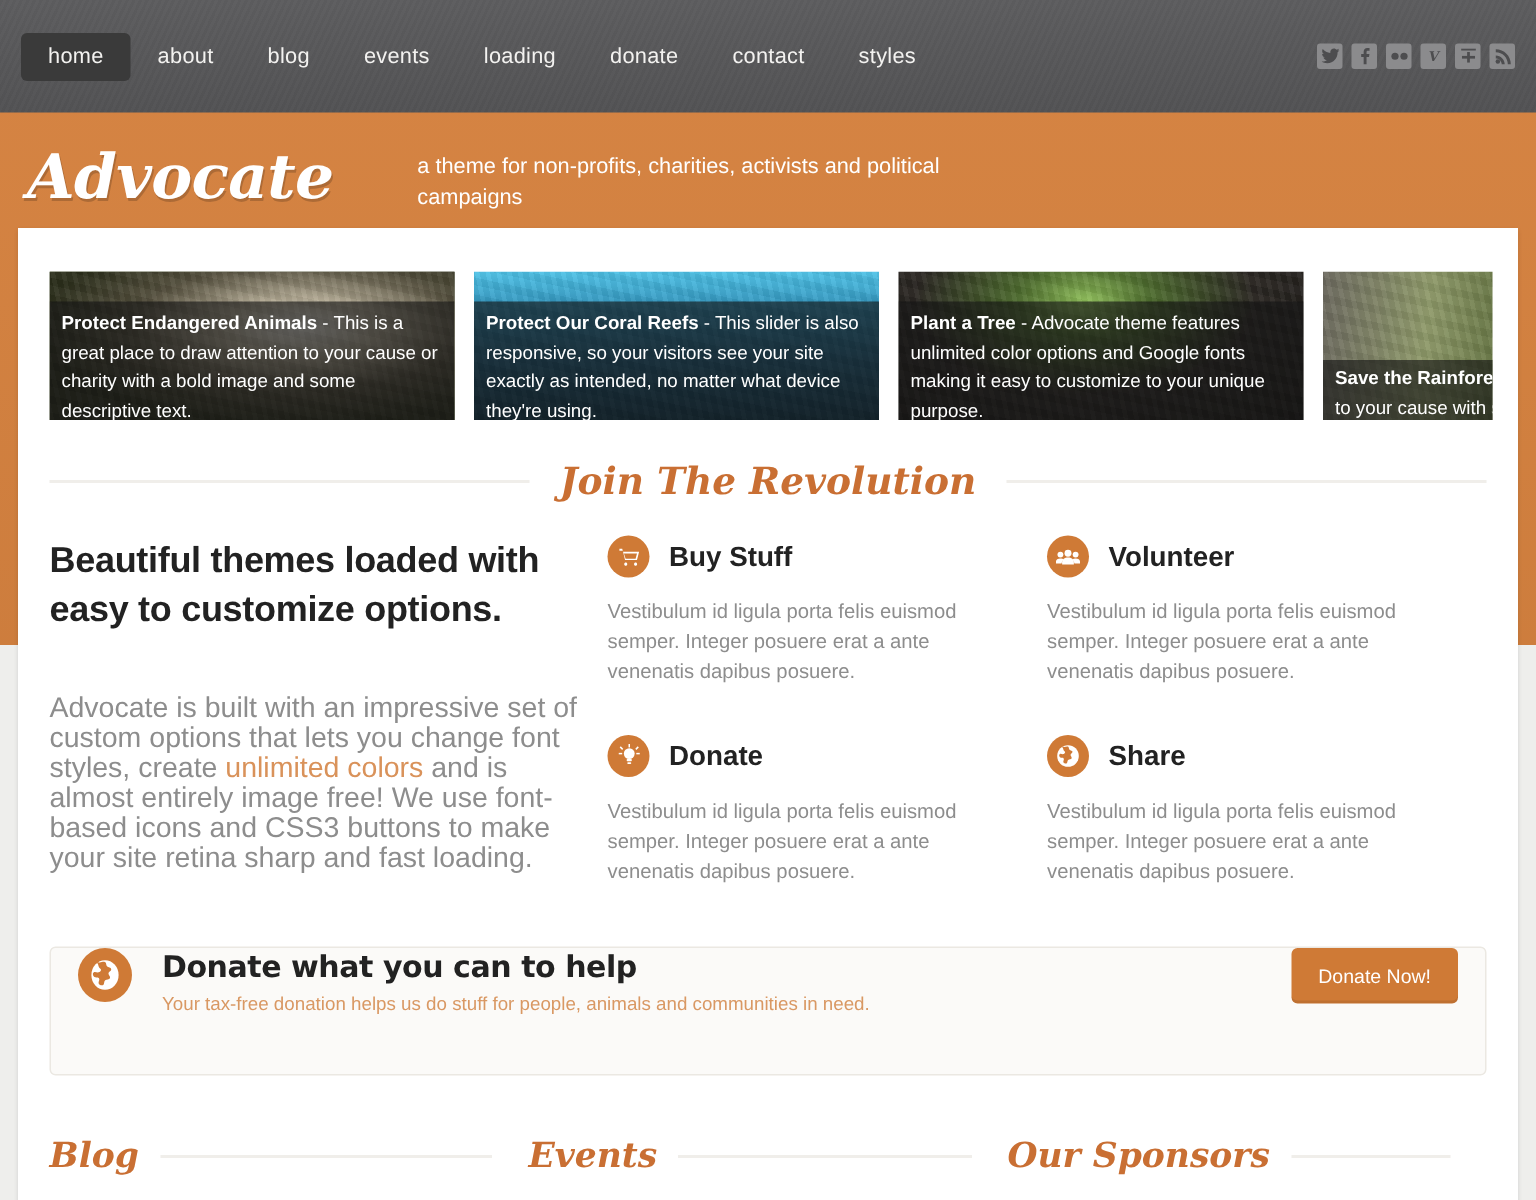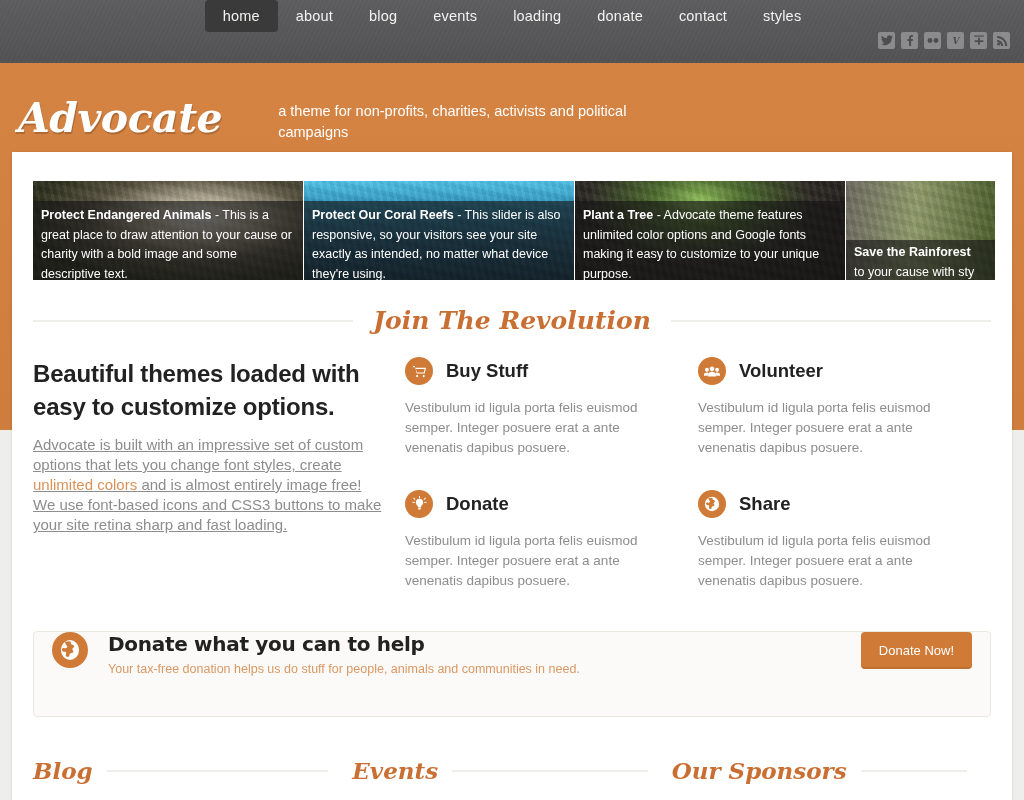--- a/index.html
+++ b/index.html
@@ -5,30 +5,29 @@
   * { box-sizing: border-box; margin: 0; padding: 0; }
   html, body {
     width: 1024px; height: 800px;
     font-family: "Liberation Sans", sans-serif;
     background: #eeeeec;
     overflow: hidden;
   }
 
   
   #topbar {
-    height: 63px;
+    height: 75px;
     background: #58585a;
     background-image:
        linear-gradient(rgba(255,255,255,0.03), rgba(0,0,0,0.06)),
        repeating-linear-gradient(115deg, rgba(0,0,0,0.018) 0 2px, rgba(255,255,255,0.012) 2px 4px);
     display: flex;
     align-items: center;
     padding: 0 14px 0 14px;
     position: relative;
-    flex-direction: column;
   }
   #nav { display: flex; align-items: center; gap: 0px; }
   .nav-item {
     color: #f3f2f0;
     font-size: 14.5px;
     padding: 8px 18px;
     border-radius: 4px;
     letter-spacing: .2px;
     cursor: pointer;
     white-space: nowrap;
@@ -80,21 +79,21 @@
   #container {
     position: absolute; left: 12px; top: 152px;
     width: 1000px; min-height: 700px;
     background: #fff;
     box-shadow: 0 1px 3px rgba(0,0,0,0.12);
     padding: 0 0 0 0;
   }
 
   
   #slider { margin: 29px 0 0 21px; width: 962px; height: 99px; display: flex; overflow: hidden; }
-  .slide { position: relative; width: 270px; height: 99px; flex: 0 0 270px; margin-right: 1px; overflow: hidden; }
+  .slide { position: relative; width: 270px; height: 99px; flex: 0 0 270px; margin-right: 13px; overflow: hidden; }
   .slide.s1 { background:
       radial-gradient(ellipse at 62% 38%, #e9e6dd 0%, #b4ab95 22%, #55503e 48%, #2c2f1c 75%),
       linear-gradient(120deg, #4b5a2a, #30361c); }
   .slide.s2 { background:
       linear-gradient(#4fc3e8 0%, #2d8cb5 28%, #1f5f80 62%, #123c52 100%); }
   .slide.s3 { background:
       radial-gradient(ellipse at 46% 20%, #8fbf5a 0%, #4d6b2e 22%, #2b2723 55%, #1b1916 100%); }
   .slide.s4 { background:
       linear-gradient(95deg, #6d6a60 0%, #8f9a6a 26%, #4d5f2c 55%, #2f3d1d 100%); }
   .slide-texture {
@@ -139,22 +138,22 @@
   }
 
   
   #main { display: flex; padding: 22px 21px 0 21px; }
   #leftcol { width: 372px; padding-right: 18px; }
   #lefthead {
     font-size: 24px; font-weight: bold; color: #222;
     line-height: 33px; letter-spacing: -0.2px;
   }
   #leftbody {
-    margin-top: 12px;
-    font-size: 15px; line-height: 20px; color: #8d8d8d; text-decoration: underline;
+    margin-top: 40px;
+    font-size: 19px; line-height: 20px; color: #8d8d8d;
   }
   #leftbody a { color: #d9925a; text-decoration: none; cursor: pointer; }
 
   #rightcol { flex: 1; display: flex; flex-wrap: wrap; }
   .feature { width: 50%; margin-bottom: 32px; padding-right: 26px; }
   .feature-head { display: flex; align-items: center; gap: 13px; }
   .fi {
     width: 28px; height: 28px; border-radius: 50%;
     background: #cf7a36;
     display: flex; align-items: center; justify-content: center;

